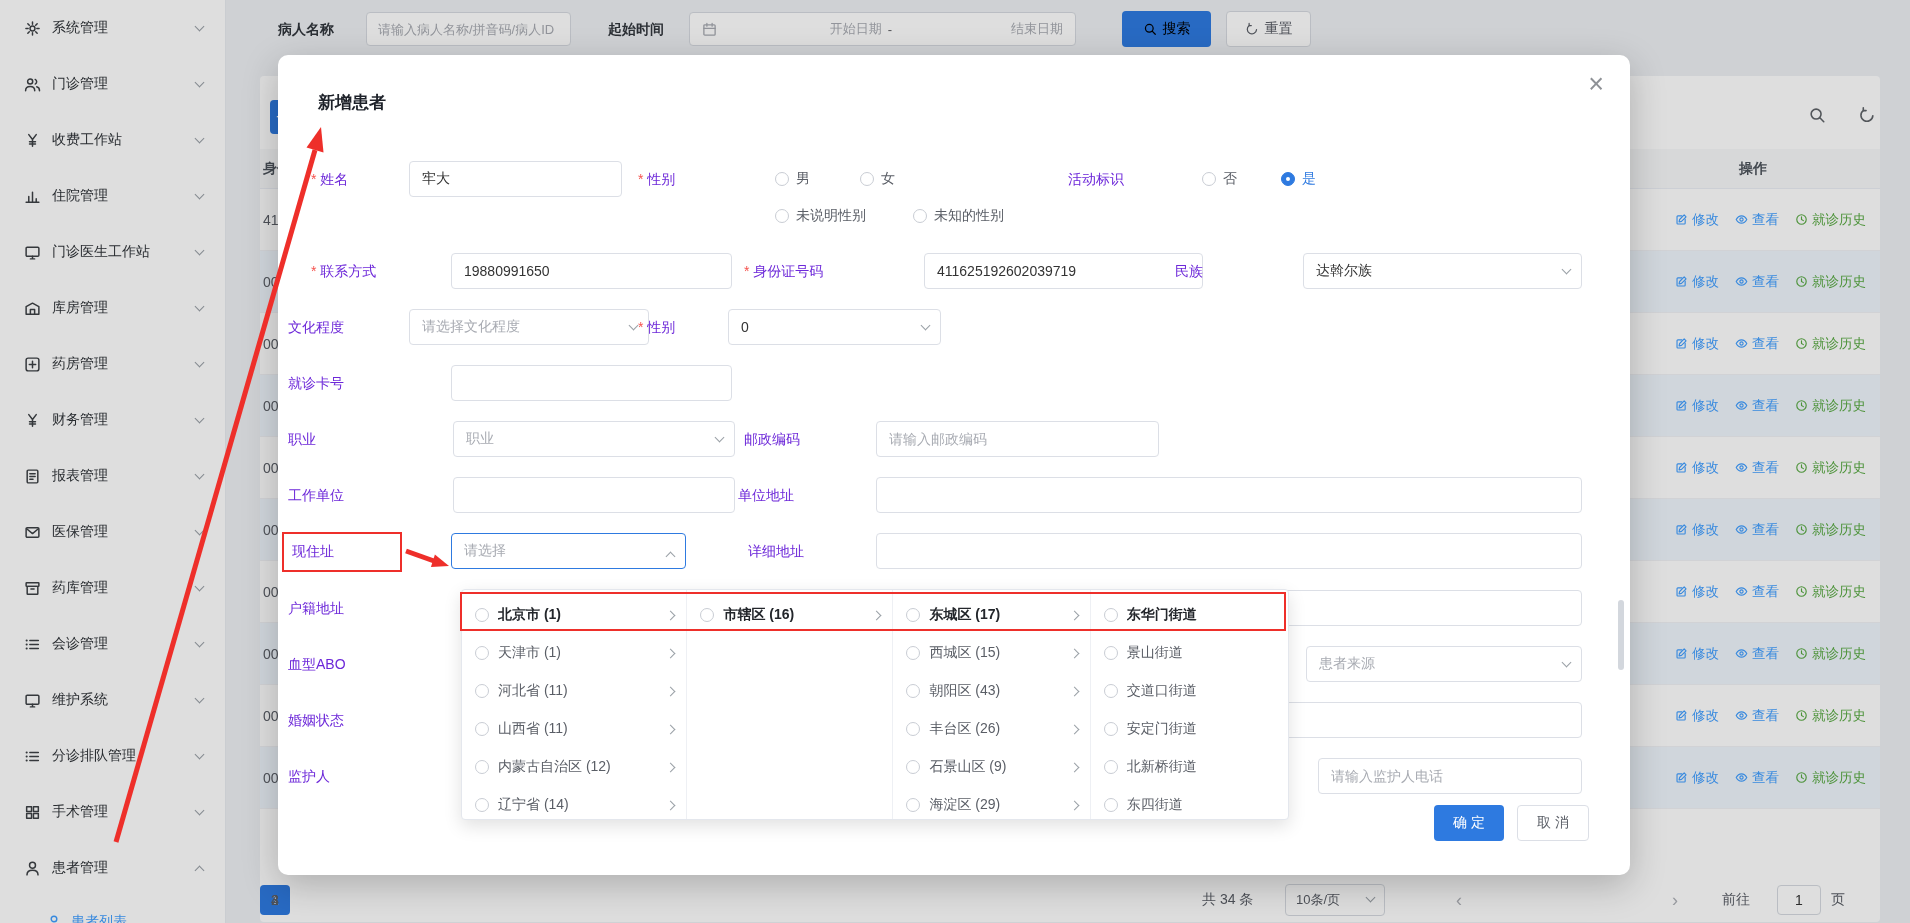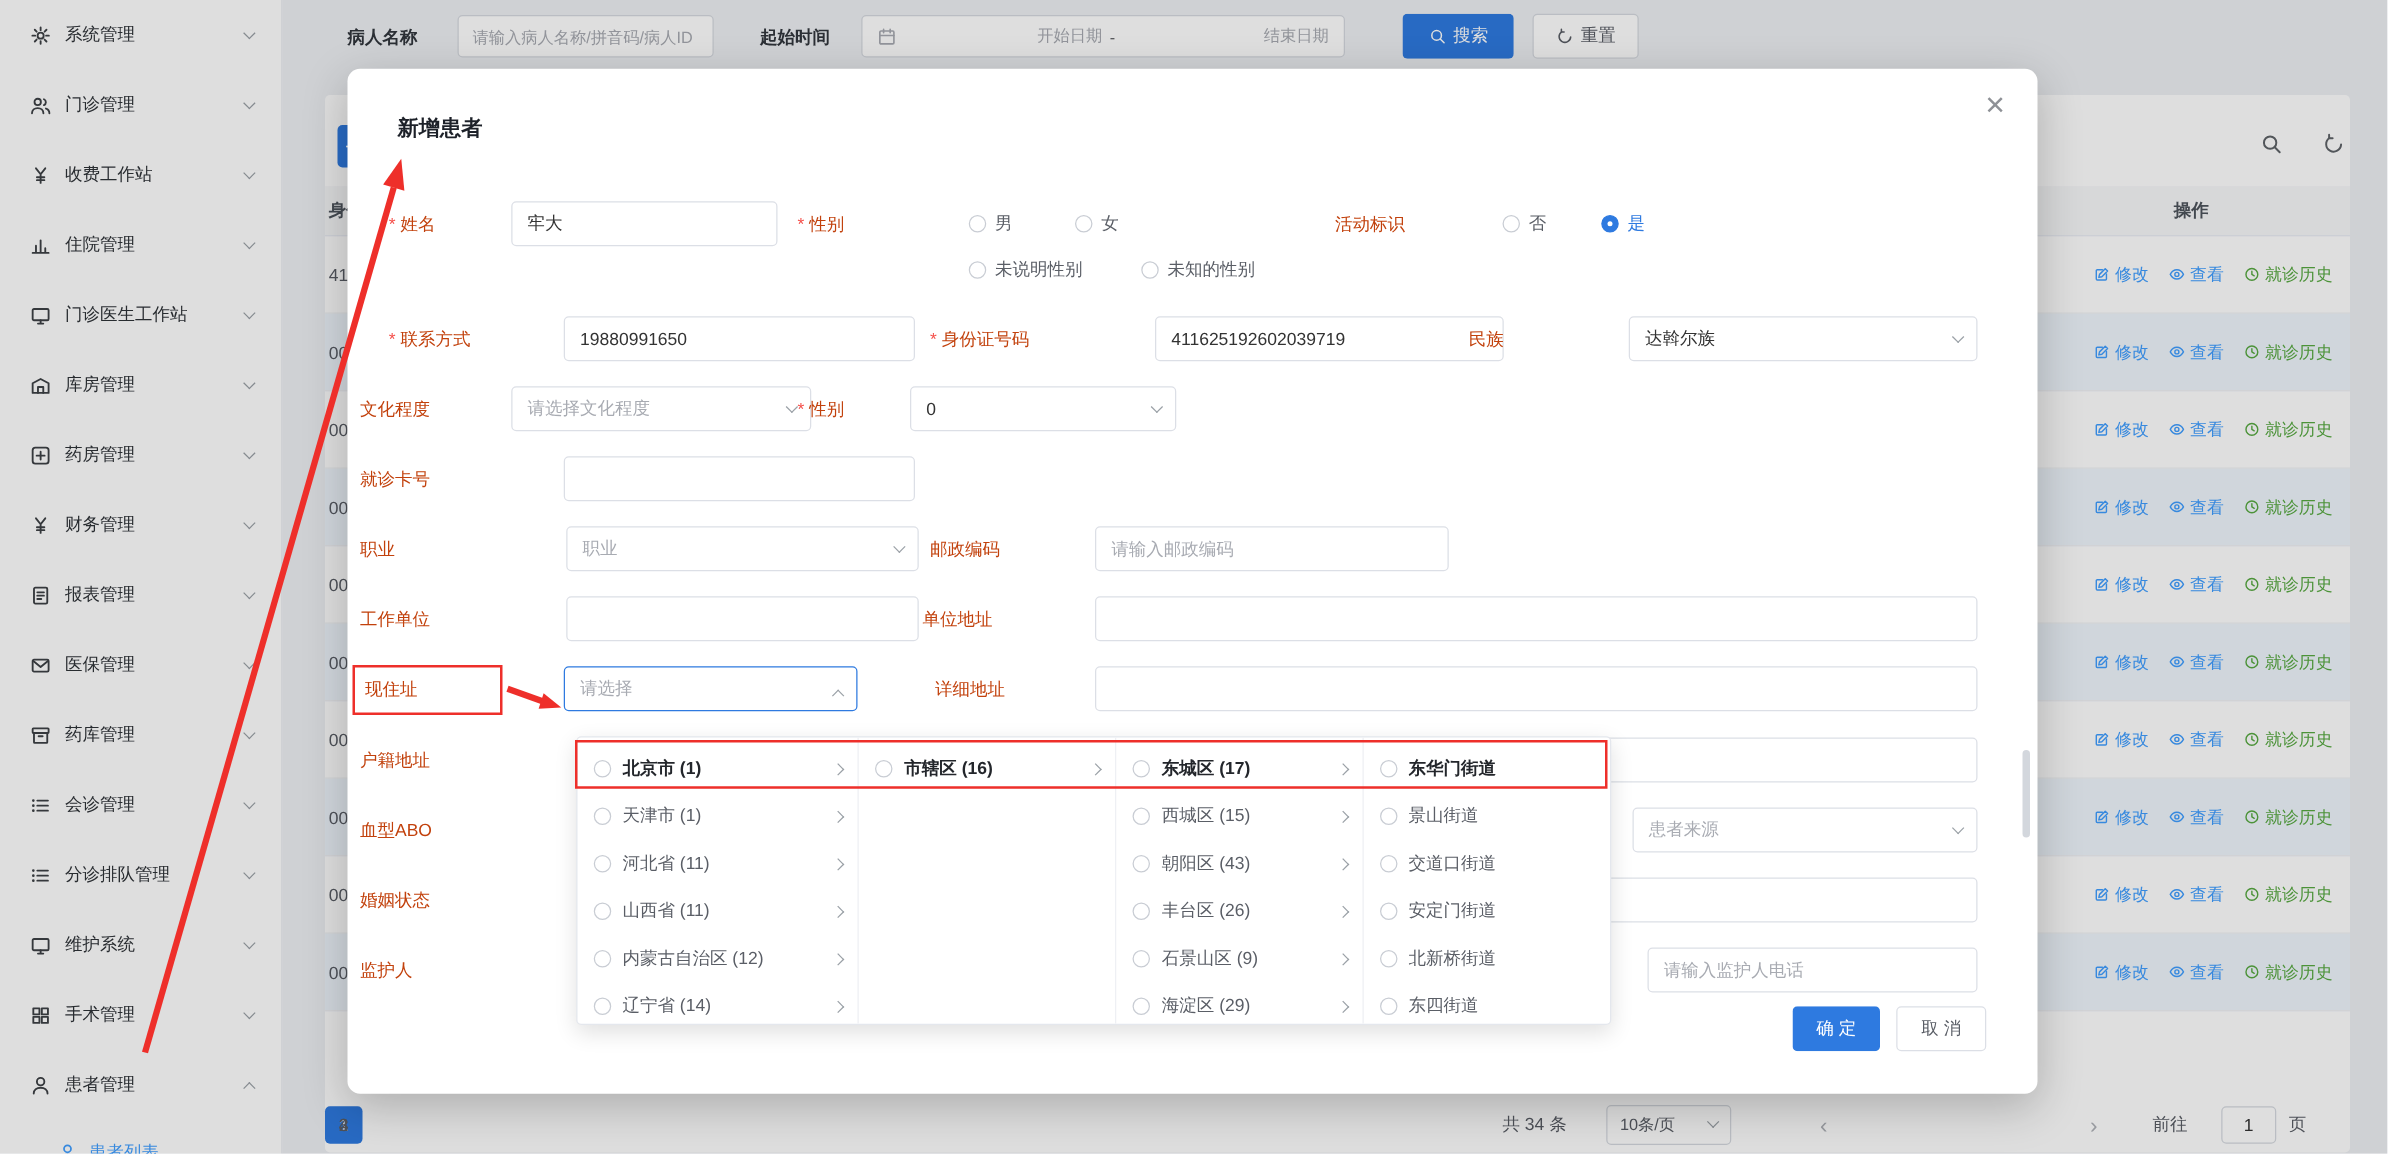--- a/index.html
+++ b/index.html
@@ -24,21 +24,21 @@
   .main{position:absolute;left:226px;top:0;right:0;bottom:0}
   .flabel-top{position:absolute;top:21px;font-weight:bold;color:#32373d}
   .f-input{position:absolute;left:140px;top:12px;width:205px;height:34px;border:1px solid #d6dae0;border-radius:4px;padding:0 11px;font-size:13px;color:#333;background:#fff;outline:none;font-family:inherit}
   input::placeholder{color:#a8abb2}
   .f-date{position:absolute;left:463px;top:12px;width:387px;height:34px;background:#fff;border:1px solid #d6dae0;border-radius:4px;display:flex;align-items:center;padding:0 12px;color:#a8abb2;font-size:13px}
   .f-date .ic{width:15px;height:15px;color:#a8abb2;flex:none}
   .f-date .dtxt{flex:1;text-align:right}
   .f-date .dsep{color:#606266;padding:0 6px}
   .btn{display:flex;align-items:center;justify-content:center;gap:6px;border-radius:4px;cursor:pointer;font-size:14px;border:1px solid transparent}
   .btn .ic{width:14px;height:14px}
-  .btn-search{position:absolute;left:896px;top:11px;width:89px;height:36px;background:#2e7ae0;color:#ffffff}
+  .btn-search{position:absolute;left:896px;top:11px;width:89px;height:36px;background:#2e7ae0;color:#000000}
   .btn-reset{position:absolute;left:1000px;top:11px;width:85px;height:36px;background:#fff;border-color:#d6dae0;color:#5a5e66}
 
   
   .card{position:absolute;left:34px;top:76px;right:30px;height:846px;background:#fff;border-radius:4px}
   .btn-add{position:absolute;left:10px;top:24px;width:84px;height:34px;background:#2e7ae0;color:#fff;border-radius:4px;display:flex;align-items:center;padding-left:6px;font-size:18px}
   .tool-ic{position:absolute;top:30px;width:18px;height:18px;color:#5f6368;cursor:pointer}
   .thead{position:absolute;left:0;right:0;top:73px;height:40px;background:#f7f8fa;border-bottom:1px solid #ebeef5;display:flex;align-items:center;color:#4e545c;font-weight:bold}
   .th-left{padding-left:3px;white-space:nowrap}
   .th-action{position:absolute;left:1433px;width:120px;text-align:center}
   .tbody{position:absolute;left:0;right:0;top:113px}
@@ -62,21 +62,21 @@
   .pg.active{background:#2e7ae0;color:#fff}
   .pg-goto-label{position:absolute;top:9px}
   .pg-goto{position:absolute;left:1517px;top:3px;width:44px;height:30px;border:1px solid #d6dae0;border-radius:4px;text-align:center;font-size:14px;color:#333;outline:none;background:#fff;font-family:inherit}
 
   
   .overlay{position:absolute;inset:0;background:rgba(0,0,0,.13);z-index:50}
   .modal{position:absolute;left:278px;top:55px;width:1352px;height:820px;background:#fff;border-radius:10px;box-shadow:0 10px 36px rgba(0,0,0,.22);z-index:100}
   .m-title{position:absolute;left:40px;top:36px;font-size:17px;font-weight:bold;color:#1d2129}
   .m-close{position:absolute;right:26px;top:14px;font-size:27px;color:#8e9196;font-weight:300;cursor:pointer;line-height:30px}
   .m-scroll{position:absolute;right:6px;top:545px;width:6px;height:70px;background:#d3d7dd;border-radius:3px}
-  .flabel{position:absolute;color:#c2410c;line-height:20px;white-space:nowrap}
+  .flabel{position:absolute;color:#6d28d9;line-height:20px;white-space:nowrap}
   .req::before{content:"* ";color:#f5524d}
   .tinput{position:absolute;height:36px;border:1px solid #dcdfe6;border-radius:4px;padding:0 12px;font-size:14px;color:#333;background:#fff;outline:none;font-family:Liberation Sans, sans-serif}
   .sel{position:absolute;height:36px;border:1px solid #dcdfe6;border-radius:4px;background:#fff;display:flex;align-items:center;padding:0 26px 0 12px;font-size:14px;color:#333;cursor:pointer}
   .sel .cv{position:absolute;right:11px;top:15px}
   .sel.ph{color:#a8abb2}
   .sel.focused{border-color:#2e7ae0}
   .radio{position:absolute;height:22px;display:flex;align-items:center;gap:7px;color:#5a5e66;cursor:pointer;white-space:nowrap}
   .rdot{width:14px;height:14px;border:1px solid #c9cdd4;border-radius:50%;background:#fff;position:relative;flex:none}
   .radio.checked{color:#2e7ae0}
   .radio.checked .rdot{background:#2e7ae0;border-color:#2e7ae0}
@@ -233,36 +233,36 @@
             <path stroke-width="2" d="M2.5 4.2h.01M2.5 8h.01M2.5 11.8h.01"></path>
           </svg>
         </span>
         <span class="lbl">会诊管理</span>
         <span class="cv down"></span>
       </div>
 
       <div class="side-item">
         <span class="ic">
           <svg viewBox="0 0 16 16" fill="none" stroke="currentColor" stroke-width="1.4" stroke-linecap="round" stroke-linejoin="round" style="width:100%;height:100%;display:block">
+            <rect x="2" y="3" width="12" height="8.5" rx="1"></rect>
+            <path d="M6 14h4M8 11.5V14"></path>
+          </svg>
+        </span>
+        <span class="lbl">维护系统</span>
+        <span class="cv down"></span>
+      </div>
+
+      <div class="side-item">
+        <span class="ic">
+          <svg viewBox="0 0 16 16" fill="none" stroke="currentColor" stroke-width="1.4" stroke-linecap="round" stroke-linejoin="round" style="width:100%;height:100%;display:block">
             <path d="M5.5 4.2h8M5.5 8h8M5.5 11.8h8"></path>
             <path stroke-width="2" d="M2.5 4.2h.01M2.5 8h.01M2.5 11.8h.01"></path>
           </svg>
         </span>
         <span class="lbl">分诊排队管理</span>
-        <span class="cv down"></span>
-      </div>
-
-      <div class="side-item">
-        <span class="ic">
-          <svg viewBox="0 0 16 16" fill="none" stroke="currentColor" stroke-width="1.4" stroke-linecap="round" stroke-linejoin="round" style="width:100%;height:100%;display:block">
-            <rect x="2" y="3" width="12" height="8.5" rx="1"></rect>
-            <path d="M6 14h4M8 11.5V14"></path>
-          </svg>
-        </span>
-        <span class="lbl">维护系统</span>
         <span class="cv down"></span>
       </div>
 
       <div class="side-item">
         <span class="ic">
           <svg viewBox="0 0 16 16" fill="none" stroke="currentColor" stroke-width="1.4" stroke-linecap="round" stroke-linejoin="round" style="width:100%;height:100%;display:block">
             <rect x="2.5" y="2.5" width="4.6" height="4.6"></rect>
             <rect x="8.9" y="2.5" width="4.6" height="4.6"></rect>
             <rect x="2.5" y="8.9" width="4.6" height="4.6"></rect>
             <rect x="8.9" y="8.9" width="4.6" height="4.6"></rect>

